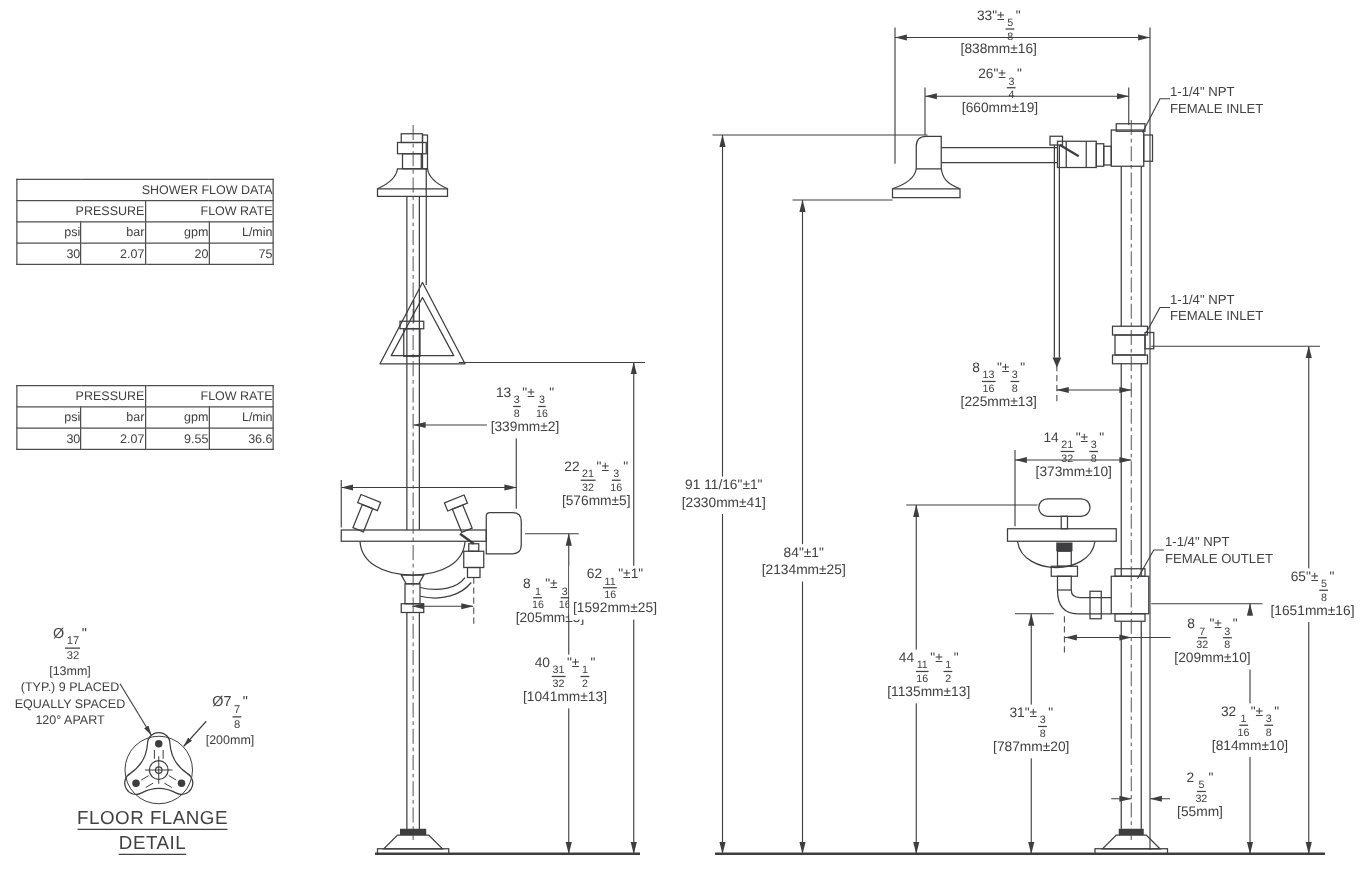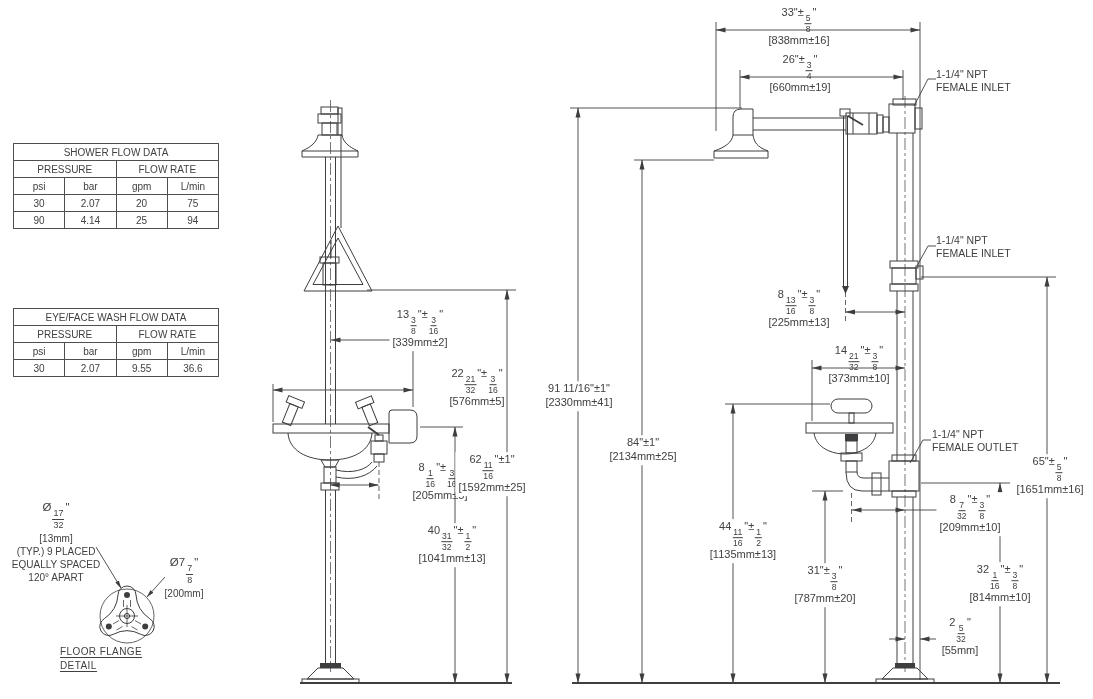--- a/index.html
+++ b/index.html
@@ -16,25 +16,25 @@
        line-height:1.25;color:#414042;white-space:nowrap}
   .dim .in,.dim .mm{display:block}
   .dim.bgw{background:#fff;padding:1px 3px}
   .frac{display:inline-flex;flex-direction:column;align-items:center;line-height:1;
         vertical-align:-0.55em;font-size:0.78em;margin:0 1px}
   .frac .fn{border-bottom:1px solid currentColor;padding:0 1px 1px}
   .frac .fd{padding-top:1px}
   .npt{position:absolute;font-size:10.5px;line-height:1.2;color:#414042;white-space:nowrap}
   .flow-table{position:absolute;width:206px;border-collapse:collapse;table-layout:fixed;
               font-size:10px;color:#414042}
-  .flow-table td{border:1px solid #4f4f51;text-align:center;padding:2px 0;height:12px}
+  .flow-table td{border:1px solid #4f4f51;text-align:right;padding:2px 0;height:12px}
   .flow-table td.b{font-weight:normal}
   .flange-note{position:absolute;text-align:center;font-size:10px;line-height:1.32;color:#414042}
   .flange-note .dimline{font-size:11.5px;padding-bottom:2px}
-  .flange-title{position:absolute;font-size:10px;line-height:1.35;
+  .flange-title{position:absolute;text-align:center;font-size:15px;line-height:1.35;
                 letter-spacing:0.4px;color:#414042}
   .flange-title .ul{border-bottom:1px solid currentColor;padding-bottom:0px}
 </style>
 </head>
 <body>
 
 <div class="canvas">
 
 <svg width="1093" height="699" viewBox="0 0 1093 699">
   <defs>
@@ -268,34 +268,25 @@
     <td class="b">bar</td>
     <td class="b">gpm</td>
     <td class="b">L/min</td>
   </tr>
   <tr>
     <td>30</td>
     <td>2.07</td>
     <td>20</td>
     <td>75</td>
   </tr>
-  <tr>
-    <td>90</td>
-    <td>4.14</td>
-    <td>25</td>
-    <td>94</td>
-  </tr>
 </tbody>
     </table>
 
 <table class="flow-table" style="left:13px;top:308px">
   <tbody>
-        <tr>
-    <td colspan="4">EYE/FACE WASH FLOW DATA</td>
-  </tr>
   <tr>
     <td colspan="2">PRESSURE</td>
     <td colspan="2">FLOW RATE</td>
   </tr>
   <tr>
     <td class="b">psi</td>
     <td class="b">bar</td>
     <td class="b">gpm</td>
     <td class="b">L/min</td>
   </tr>

